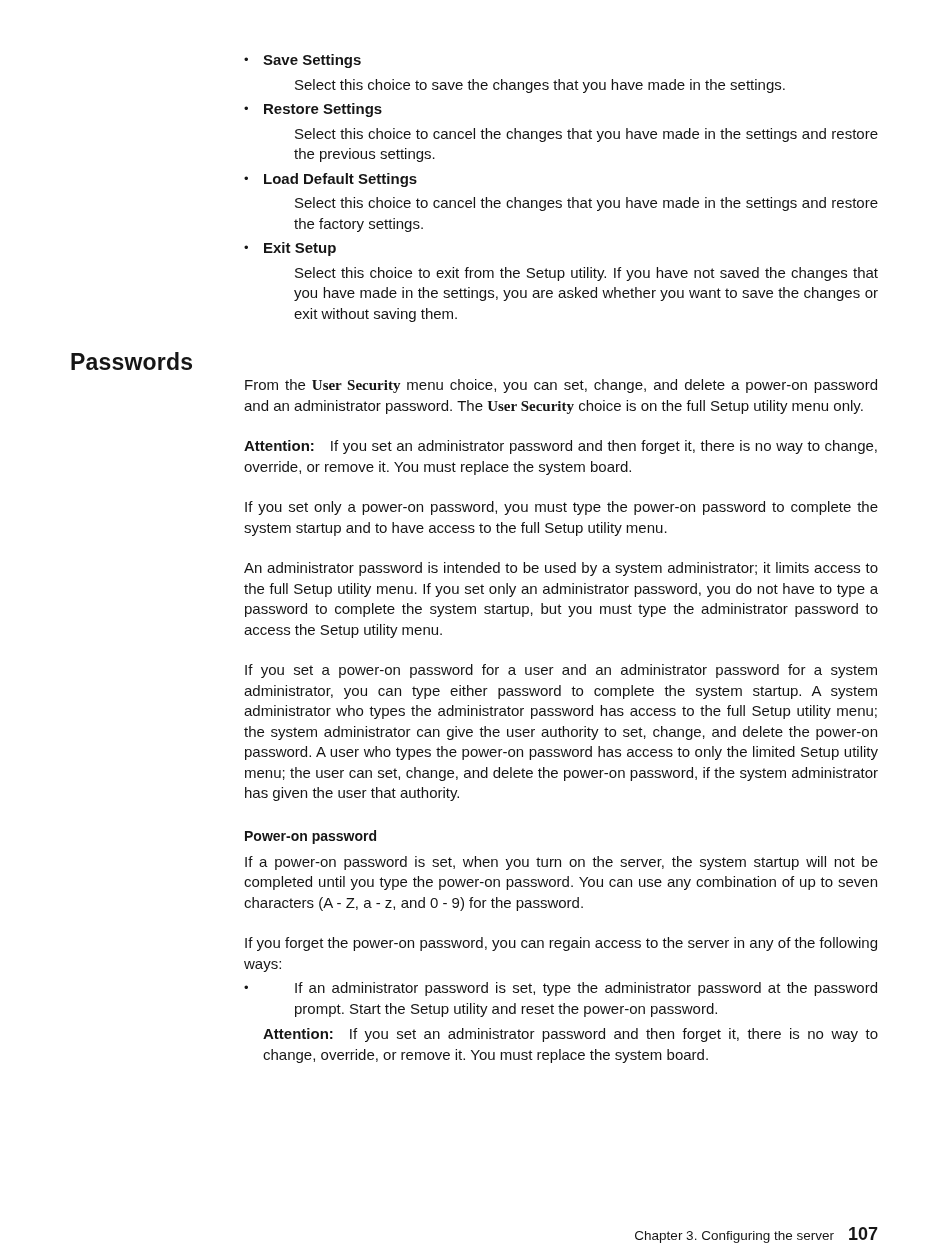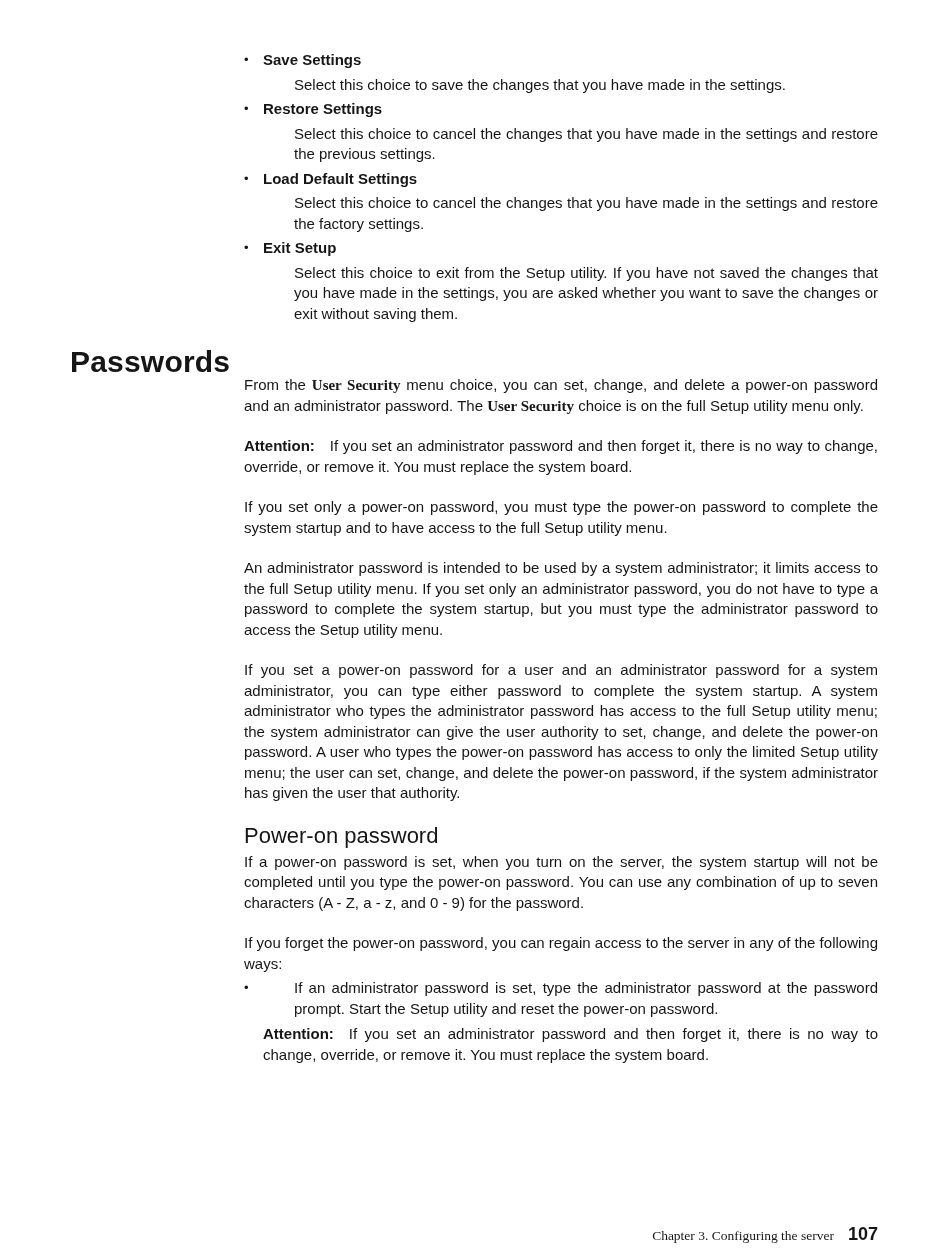--- a/index.html
+++ b/index.html
@@ -24,50 +24,50 @@
   .bullet-item { display: flex; margin-bottom: 4px; }
   .bullet-marker { width: 19px; flex: 0 0 19px; font-size: 13px; }
   .bullet-content { flex: 1; }
   .bullet-title { font-weight: bold; margin-bottom: 4px; }
   .bullet-body { text-align: justify; margin-left: 31px; }
 
   
   .section { display: grid; grid-template-columns: 174px 1fr; margin-top: 24px; }
   .section-heading {
     grid-column: 1;
-    font-size: 30px;
+    font-size: 23px;
     line-height: 28px;
     font-weight: bold;
     letter-spacing: 0.2px;
   }
   .section-body { grid-column: 2; padding-top: 27px; }
 
   .para { text-align: justify; margin-bottom: 20px; }
   .attn-label { font-weight: bold; margin-right: 15px; }
 
   .sub-heading {
-    font-size: 22px;
+    font-size: 14px;
     line-height: 24px;
-    font-weight: normal;
+    font-weight: bold;
     margin: 0 0 4px 0;
   }
 
   .inner-list { list-style: none; margin-top: 2px; }
   .inner-list .bullet-body { margin-bottom: 5px; }
   .inner-attn { text-align: justify; }
 
   
   .footer {
     position: absolute;
     right: 72px;
     bottom: 14px;
     display: flex;
     align-items: baseline;
   }
-  .footer-chapter { font-size: 13.5px; font-family: Liberation Serif, serif; }
+  .footer-chapter { font-size: 13.5px; }
   .footer-page-number { font-size: 18px; font-weight: bold; margin-left: 14px; }
 </style>
 </head>
 <body>
 
 <div class="page">
 
   <ul class="top-list">
     <li class="bullet-item">
       <span class="bullet-marker">•</span>

